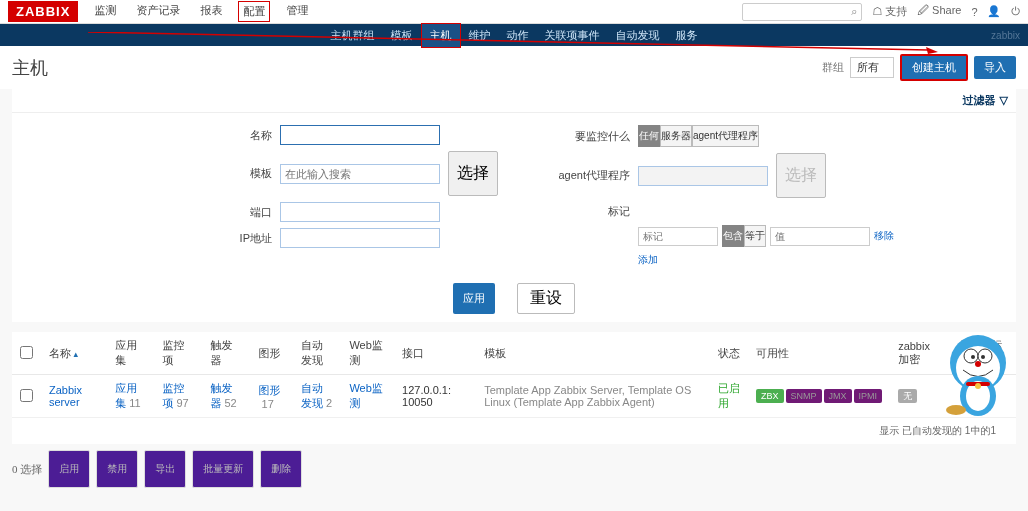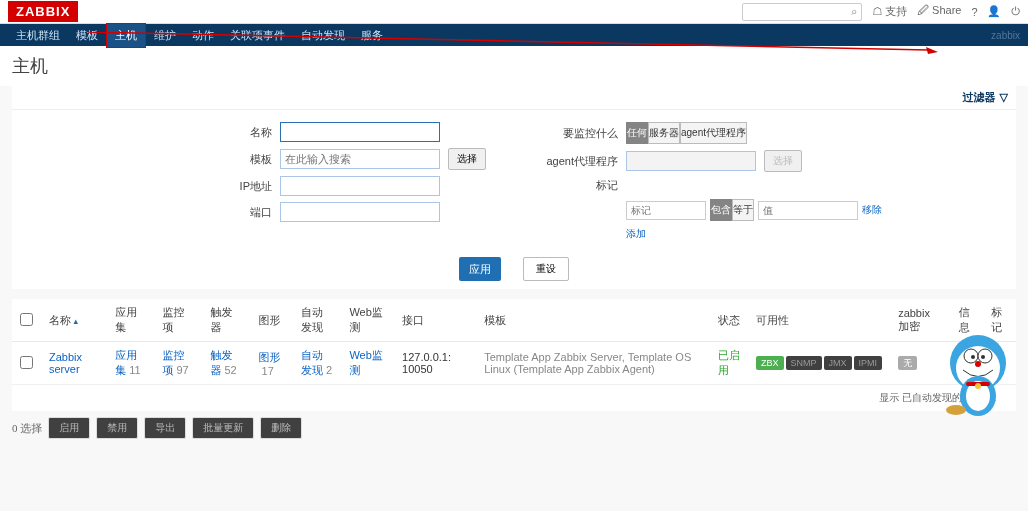--- a/index.html
+++ b/index.html
@@ -5,74 +5,81 @@
 * { margin: 0; padding: 0; box-sizing: border-box; font-family: Arial, sans-serif; }
 body { font-size: 11px; color: #333; background: #f8f8f8; }
 .top-header { background: #fff; height: 24px; display: flex; align-items: center; padding: 0 8px; border-bottom: 1px solid #ddd; }
 .logo { background: #d40000; color: #fff; font-weight: bold; padding: 3px 8px; font-size: 13px; letter-spacing: 1px; }
 .top-nav { display: flex; margin-left: 12px; gap: 12px; }
 .top-nav a { color: #444; text-decoration: none; font-size: 11px; cursor: pointer; padding: 2px 4px; }
 .top-nav a.hl { border: 1px solid #d40000; }
 .top-right { margin-left: auto; display: flex; align-items: center; gap: 10px; color: #888; }
 .search-box { width: 120px; height: 18px; border: 1px solid #ccc; border-radius: 2px; display: flex; align-items: center; justify-content: flex-end; padding: 0 4px; }
 .icon-btn { cursor: pointer; color: #666; }
-.sub-nav { background: #0b3861; height: 22px; display: flex; align-items: center; padding: 0 8px; position: relative; }
+.sub-nav { background: #0b3861; height: 22px; display: flex; align-items: center; padding: 0 8px; position: relative; justify-content: center; }
 .sub-nav a { color: #cde4f7; text-decoration: none; font-size: 11px; padding: 4px 8px; cursor: pointer; }
 .sub-nav a.active { background: #1a5186; color: #fff; border: 1px solid #d40000; }
 .sub-nav .brand-tag { position: absolute; right: 8px; color: #547697; font-size: 10px; }
 .page-head { display: flex; align-items: center; padding: 8px 12px; background: #fff; }
 .page-title { font-size: 18px; color: #444; }
 .head-right { margin-left: auto; display: flex; align-items: center; gap: 6px; }
 .group-label { color: #777; font-size: 11px; }
 .select-box { border: 1px solid #ccc; padding: 2px 14px 2px 6px; font-size: 11px; background: #fff; }
 .btn-primary { background: #1f6fb2; color: #fff; border: none; padding: 4px 10px; font-size: 11px; cursor: pointer; border-radius: 2px; }
 .btn-primary.hl { border: 2px solid #d40000; }
 .filter-bar { background: #fff; margin: 0 12px; padding: 4px 8px; display: flex; justify-content: flex-end; align-items: center; gap: 4px; border-bottom: 1px solid #eee; color: #0b3861; font-size: 11px; cursor: pointer; font-weight: bold; }
 .filter-panel { background: #fff; margin: 0 12px; padding: 12px 20px 8px; display: flex; gap: 60px; }
 .filter-col { display: flex; flex-direction: column; gap: 6px; }
 .filter-row { display: flex; align-items: center; gap: 8px; }
 .filter-row label { width: 40px; text-align: right; color: #444; font-size: 11px; }
 .filter-row input[type=text] { border: 1px solid #aac6e6; padding: 3px 4px; width: 160px; font-size: 11px; }
 .filter-row input.hl { border: 1px solid #2c6fb0; }
-.btn-sm { border: 1px solid #bbb; background: #f0f0f0; padding: 3px 8px; font-size: 10px; cursor: pointer; border-radius: 2px; }
+.btn-sm { border: 1px solid #bbb; background: #f0f0f0; padding: 11px 8px; font-size: 16px; cursor: pointer; border-radius: 2px; }
 .seg { display: flex; gap: 0; }
 .seg .seg-btn { border: 1px solid #bbb; background: #f4f4f4; padding: 3px 0; font-size: 10px; cursor: pointer; }
 .seg .seg-btn.active { background: #848484; color: #fff; border-color: #848484; }
 .tag-row { display: flex; align-items: center; gap: 4px; }
 .tag-input { border: 1px solid #ccc; padding: 3px 4px; width: 80px; font-size: 10px; }
 .link-sm { color: #0b63c4; text-decoration: none; font-size: 10px; cursor: pointer; }
 .filter-actions { background: #fff; margin: 0 12px; padding: 8px; display: flex; justify-content: center; gap: 22px; }
-.btn-secondary { border: 1px solid #bbb; background: #fff; padding: 4px 12px; font-size: 10px; cursor: pointer; border-radius: 2px; }
+.btn-secondary { border: 1px solid #bbb; background: #fff; padding: 4px 12px; font-size: 16px; cursor: pointer; border-radius: 2px; }
 .table-wrap { margin: 10px 12px 4px; background: #fff; }
 table { width: 100%; border-collapse: collapse; font-size: 11px; }
 th { text-align: left; padding: 6px 8px; color: #444; font-weight: normal; border-bottom: 1px solid #e8e8e8; cursor: pointer; }
 th.sort::after { content: " ▴"; color: #1f6fb2; font-size: 9px; }
 td { padding: 6px 8px; border-bottom: 1px solid #f0f0f0; vertical-align: middle; }
 td a { color: #0b63c4; text-decoration: none; cursor: pointer; text-align: center; }
 td .num { color: #888; margin-left: 3px; }
 .status-ok { color: #2aa52a; }
 .badges { display: flex; gap: 2px; }
 .badge { padding: 2px 5px; font-size: 9px; border-radius: 2px; color: #fff; }
 .badge.zbx { background: #4caf50; }
-.badge.off { background: #404040; color: #999; }
+.badge.off { background: #701a75; color: #999; }
 .badge.none { background: #aaa; }
 .table-foot { text-align: right; padding: 6px 20px; color: #666; font-size: 10px; }
 .bulk-bar { margin: 6px 12px; display: flex; align-items: center; gap: 6px; }
 .bulk-bar .cnt { color: #666; font-family: Liberation Serif, serif; }
-.btn-disabled { border: 1px solid #ddd; background: #404040; color: #bbb; padding: 3px 10px; font-size: 10px; border-radius: 2px; }
+.btn-disabled { border: 1px solid #ddd; background: #4c1d95; color: #bbb; padding: 11px 10px; font-size: 10px; border-radius: 2px; }
 .red-arrow { position: absolute; top: 32px; left: 88px; width: 850px; height: 30px; pointer-events: none; }
 .mascot { position: fixed; right: 10px; bottom: 80px; font-size: 56px; }
 input[type=checkbox] { cursor: pointer; }
 .disabled-input { background: #f3f3f3; color: #aaa; }
 </style>
 </head>
 <body>
 
 <div class="top-header">
   <div class="logo">ZABBIX</div>
+  <nav class="top-nav">
+    <a>监测</a>
+    <a>资产记录</a>
+    <a>报表</a>
+    <a class="hl">配置</a>
+    <a>管理</a>
+  </nav>
   <div class="top-right">
     <div class="search-box">
       <span>⌕</span>
     </div>
     <span class="icon-btn">☖ <span>支持</span></span>
     <span class="icon-btn">🖉 <span>Share</span></span>
     <span class="icon-btn">?</span>
     <span class="icon-btn">👤</span>
     <span class="icon-btn">⏻</span>
   </div>
@@ -85,20 +92,26 @@
   <a>维护</a>
   <a>动作</a>
   <a>关联项事件</a>
   <a>自动发现</a>
   <a>服务</a>
   <span class="brand-tag">zabbix</span>
 </div>
 
 <div class="page-head">
   <div class="page-title">主机</div>
+  <div class="head-right">
+    <span class="group-label">群组</span>
+    <span class="select-box">所有</span>
+    <button class="btn-primary hl">创建主机</button>
+    <button class="btn-primary">导入</button>
+  </div>
 </div>
 
 <svg class="red-arrow" viewBox="0 0 850 30">
   <line x1="0" y1="0" x2="840" y2="18" stroke="#d40000" stroke-width="1.5"></line>
   <polygon points="850,20 838,15 840,22" fill="#d40000"></polygon>
 </svg>
 
 <div class="filter-bar">
   <span>过滤器</span>
   <span>▽</span>
@@ -109,25 +122,25 @@
     <div class="filter-row">
       <label>名称</label>
       <input type="text" class="hl" style="">
     </div>
     <div class="filter-row">
       <label>模板</label>
       <input type="text" placeholder="在此输入搜索" style="">
       <button class="btn-sm">选择</button>
     </div>
     <div class="filter-row">
+      <label>端口</label>
+      <input type="text" style="">
+    </div>
+    <div class="filter-row">
       <label>IP地址</label>
-      <input type="text" style="">
-    </div>
-    <div class="filter-row">
-      <label>端口</label>
       <input type="text" style="">
     </div>
   </div>
   <div class="filter-col">
     <div class="filter-row">
       <label style="width:72px">要监控什么</label>
       <div class="seg">
         <div class="seg-btn active">任何</div>
         <div class="seg-btn">服务器</div>
         <div class="seg-btn">agent代理程序</div>

